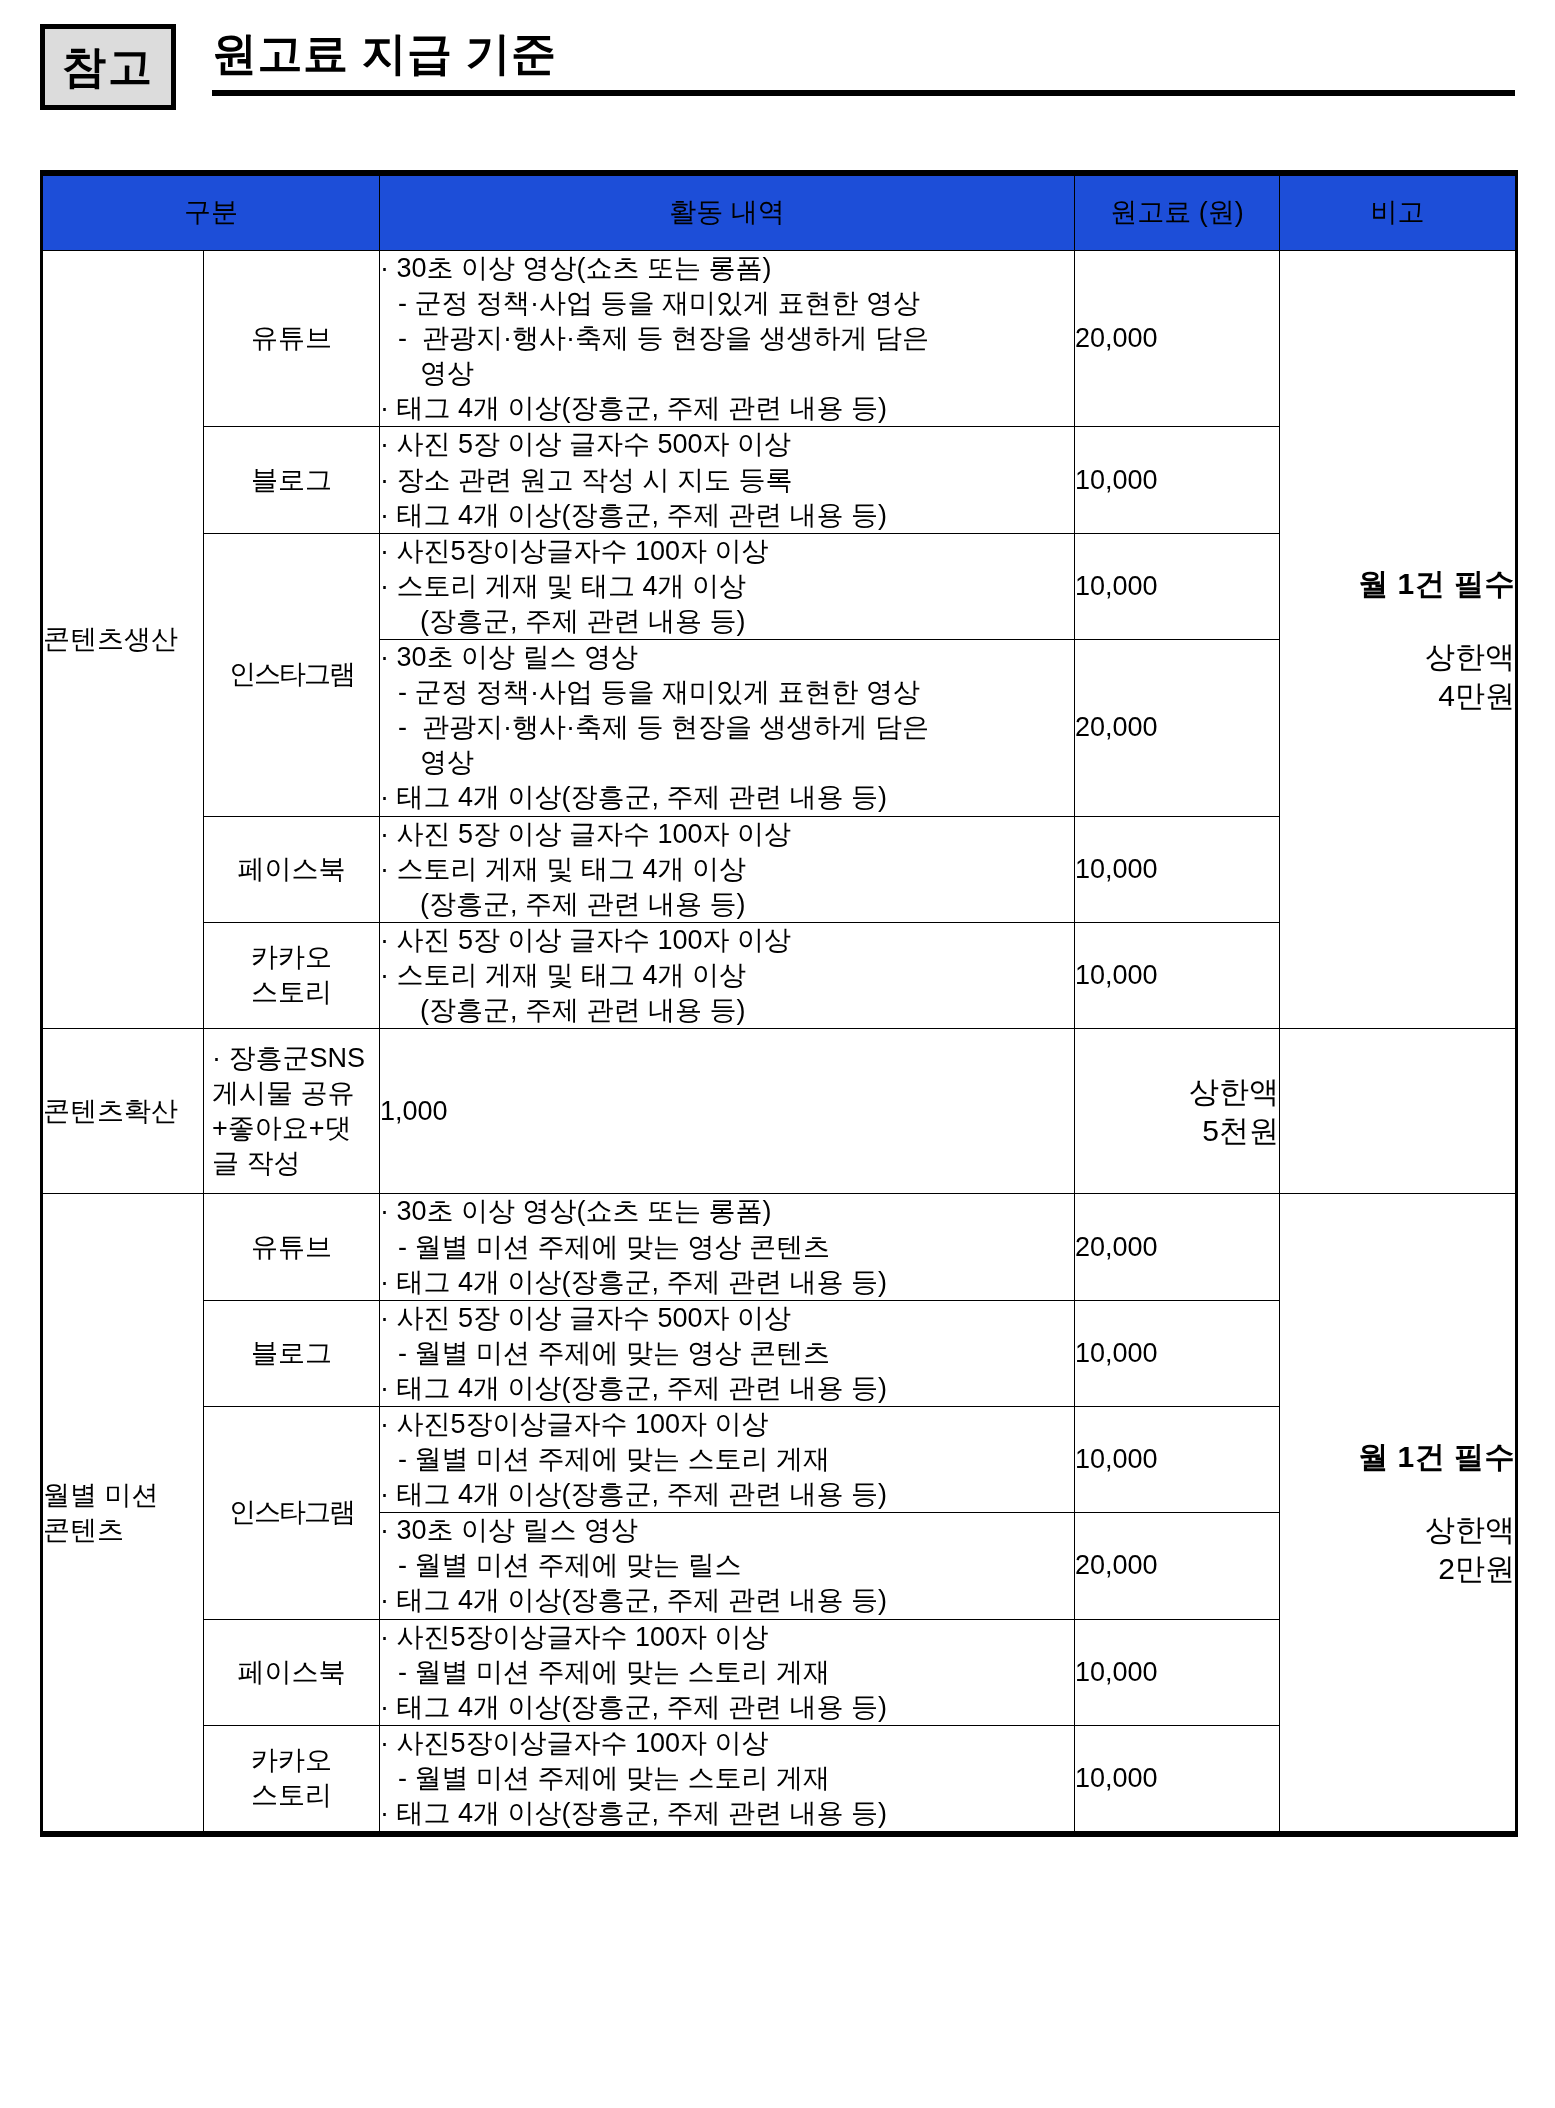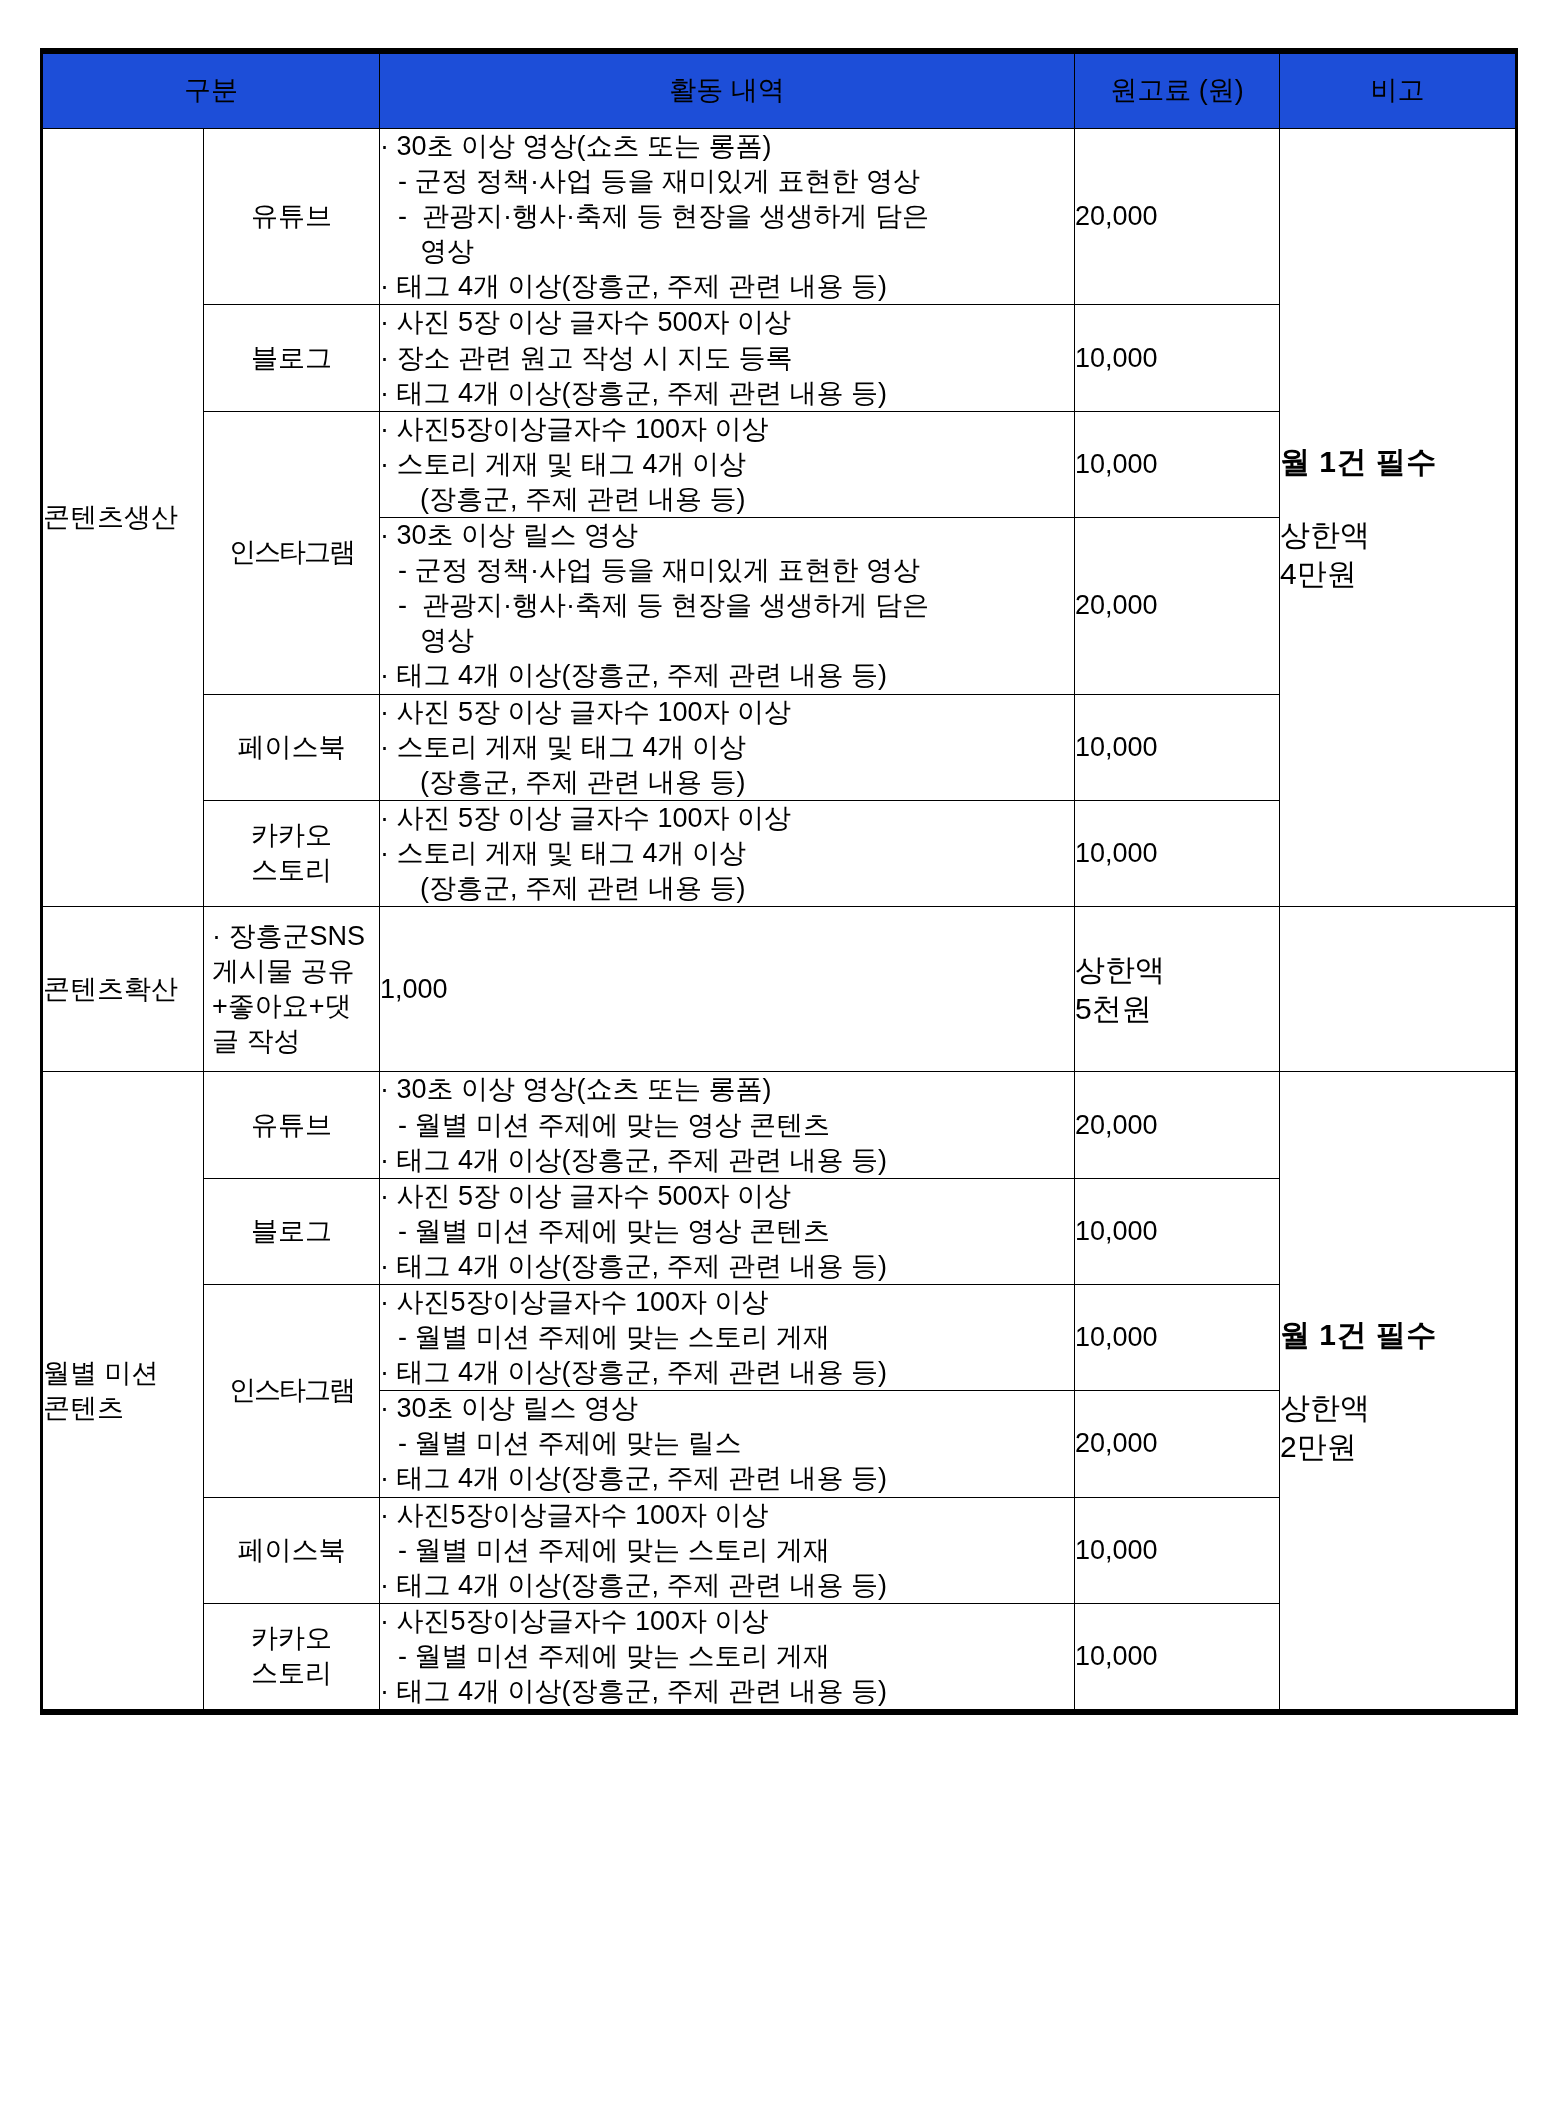--- a/index.html
+++ b/index.html
@@ -118,21 +118,21 @@
     text-align: left;
     padding: 12px 8px;
   }
   .fee-cell {
     text-align: left;
     padding: 6px 14px 6px 6px;
     font-size: 29px;
     white-space: nowrap;
   }
   .note-cell {
-    text-align: left;
+    text-align: right;
     padding: 10px 6px;
     margin-top: 18px;
   }
   .note-strong {
     font-size: 30px;
     font-weight: bold;
     letter-spacing: 0.5px;
     display: block;
     margin-bottom: 34px;
   }
@@ -164,20 +164,27 @@
     padding-left: 40px;
     text-indent: 0;
   }
   .row-strong-top > td { border-top: 4px solid #000; }
 </style>
 </head>
 <body>
 
 <div class="page">
 
+  <div class="doc-header">
+    <div class="ref-badge">참고</div>
+    <div class="title-wrap">
+      <div class="doc-title">원고료 지급 기준</div>
+      <div class="title-rule"></div>
+    </div>
+  </div>
 
   <table class="criteria">
     <colgroup>
       <col class="c-grp1">
       <col class="c-grp2">
       <col class="c-act">
       <col class="c-fee">
       <col class="c-note">
     </colgroup>
     <thead>

